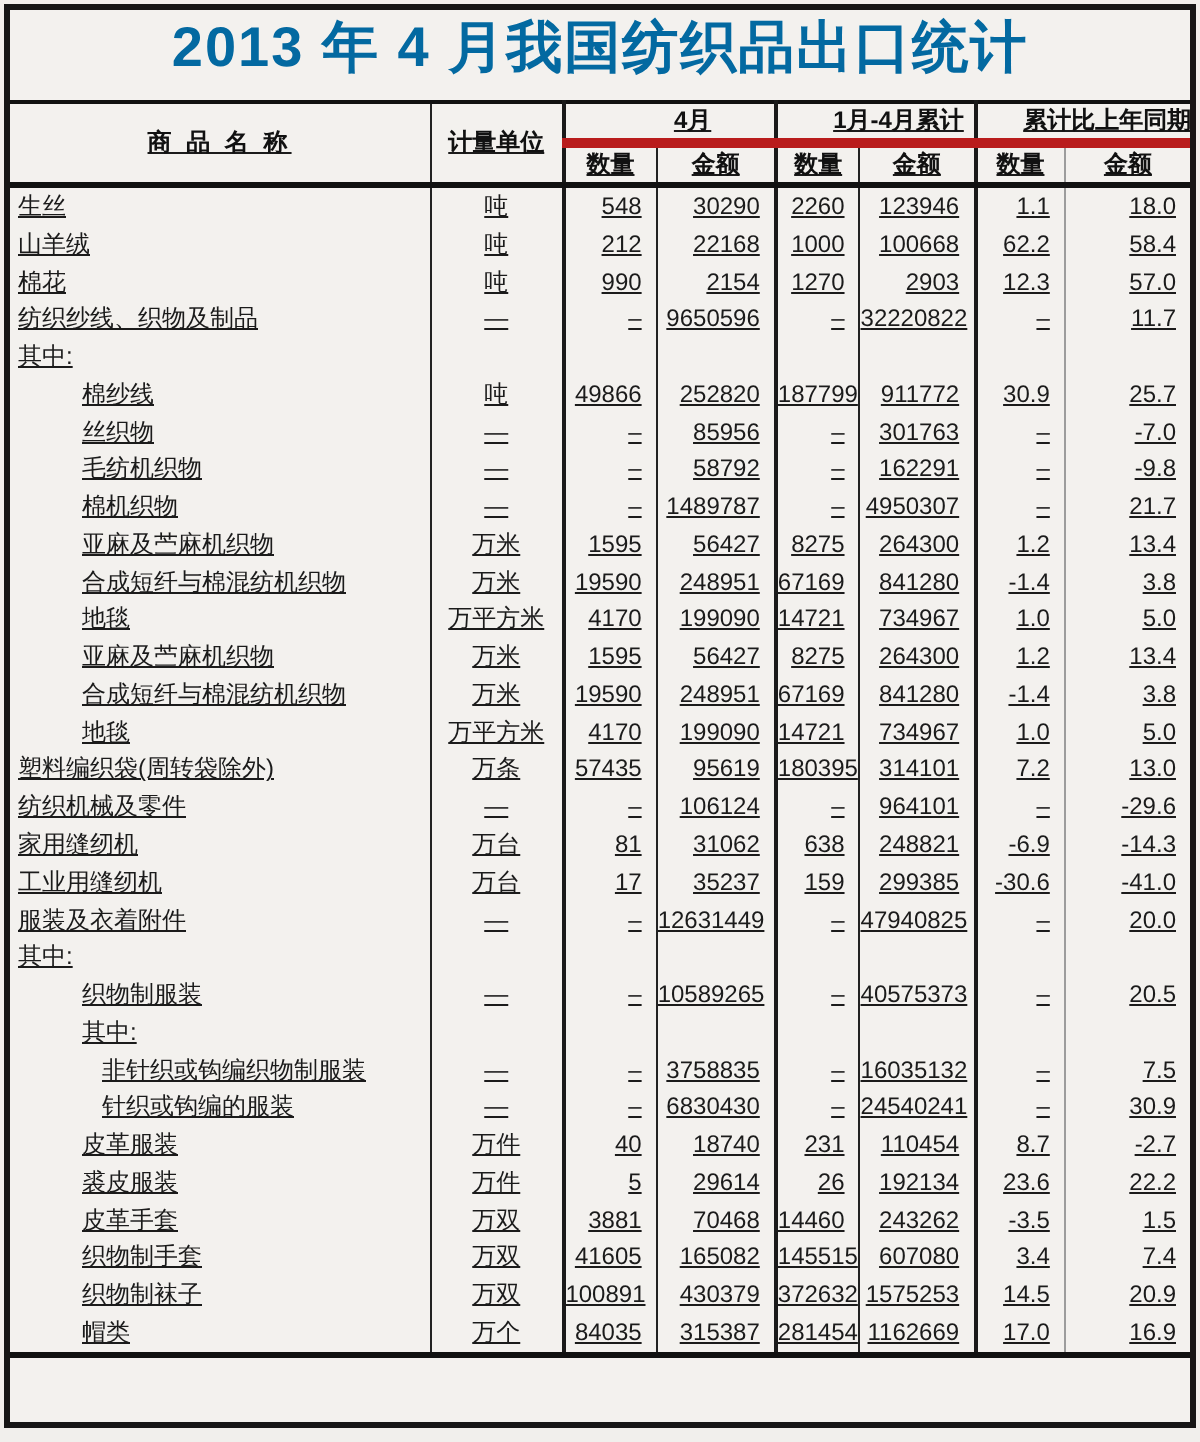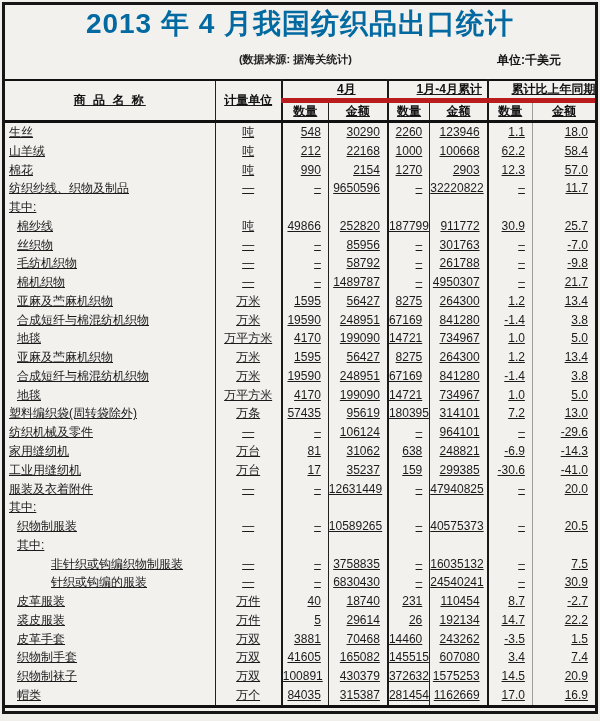--- a/index.html
+++ b/index.html
@@ -86,21 +86,21 @@
   .sub-q3 { border-right: 1px solid #9c9c9c; }
   tbody tr { height: 18.77px; }
   tbody td { line-height: 18.77px; }
   .c-name {
     text-align: left;
     padding-left: 4px;
     border-right: 1px solid #222;
     margin-top: 45px;
   }
   .ind0 { padding-left: 4px; }
-  .ind1 { padding-left: 12px; }
+  .ind1 { padding-left: 36px; }
   .ind2 { padding-left: 46px; }
   .c-unit {
     text-align: center;
     border-right: 2px solid #1a1a1a;
   }
   .c-q1, .c-a1, .c-q2, .c-a2, .c-q3, .c-a3 {
     text-align: right;
     padding-right: 7px;
   }
   .c-q1 { border-right: 1px solid #222; }
@@ -108,24 +108,20 @@
   .c-q2 { border-right: 1px solid #222; }
   .c-a2 { border-right: 2px solid #1a1a1a; }
   .c-q3 { border-right: 1px solid #9c9c9c; }
   .u { text-decoration: underline; }
 </style>
 </head>
 <body>
 
 <div class="sheet">
   <div class="title">2013 年 4 月我国纺织品出口统计</div>
-  <div class="subtitle-row">
-    <span class="source-note">(数据来源: 据海关统计)</span>
-    <span class="unit-note">单位:千美元</span>
-  </div>
   <table>
     <colgroup>
       <col class="w-name">
         <col class="w-unit">
       <col class="w-q1">
         <col class="w-a1">
       <col class="w-q2">
         <col class="w-a2">
       <col class="w-q3">
         <col class="w-a3">
@@ -217,21 +213,21 @@
           <td class="c-a2">301763</td>
           <td class="c-q3">–</td>
           <td class="c-a3">-7.0</td>
         </tr>
         <tr>
           <td class="c-name ind1">毛纺机织物</td>
           <td class="c-unit">—</td>
           <td class="c-q1">–</td>
           <td class="c-a1">58792</td>
           <td class="c-q2">–</td>
-          <td class="c-a2">261788</td>
+          <td class="c-a2">162291</td>
           <td class="c-q3">–</td>
           <td class="c-a3">-9.8</td>
         </tr>
         <tr>
           <td class="c-name ind1">棉机织物</td>
           <td class="c-unit">—</td>
           <td class="c-q1">–</td>
           <td class="c-a1">1489787</td>
           <td class="c-q2">–</td>
           <td class="c-a2">4950307</td>
@@ -408,21 +404,21 @@
           <td class="c-q3">8.7</td>
           <td class="c-a3">-2.7</td>
         </tr>
         <tr>
           <td class="c-name ind1">裘皮服装</td>
           <td class="c-unit">万件</td>
           <td class="c-q1">5</td>
           <td class="c-a1">29614</td>
           <td class="c-q2">26</td>
           <td class="c-a2">192134</td>
-          <td class="c-q3">14.7</td>
+          <td class="c-q3">23.6</td>
           <td class="c-a3">22.2</td>
         </tr>
         <tr>
           <td class="c-name ind1">皮革手套</td>
           <td class="c-unit">万双</td>
           <td class="c-q1">3881</td>
           <td class="c-a1">70468</td>
           <td class="c-q2">14460</td>
           <td class="c-a2">243262</td>
           <td class="c-q3">-3.5</td>

